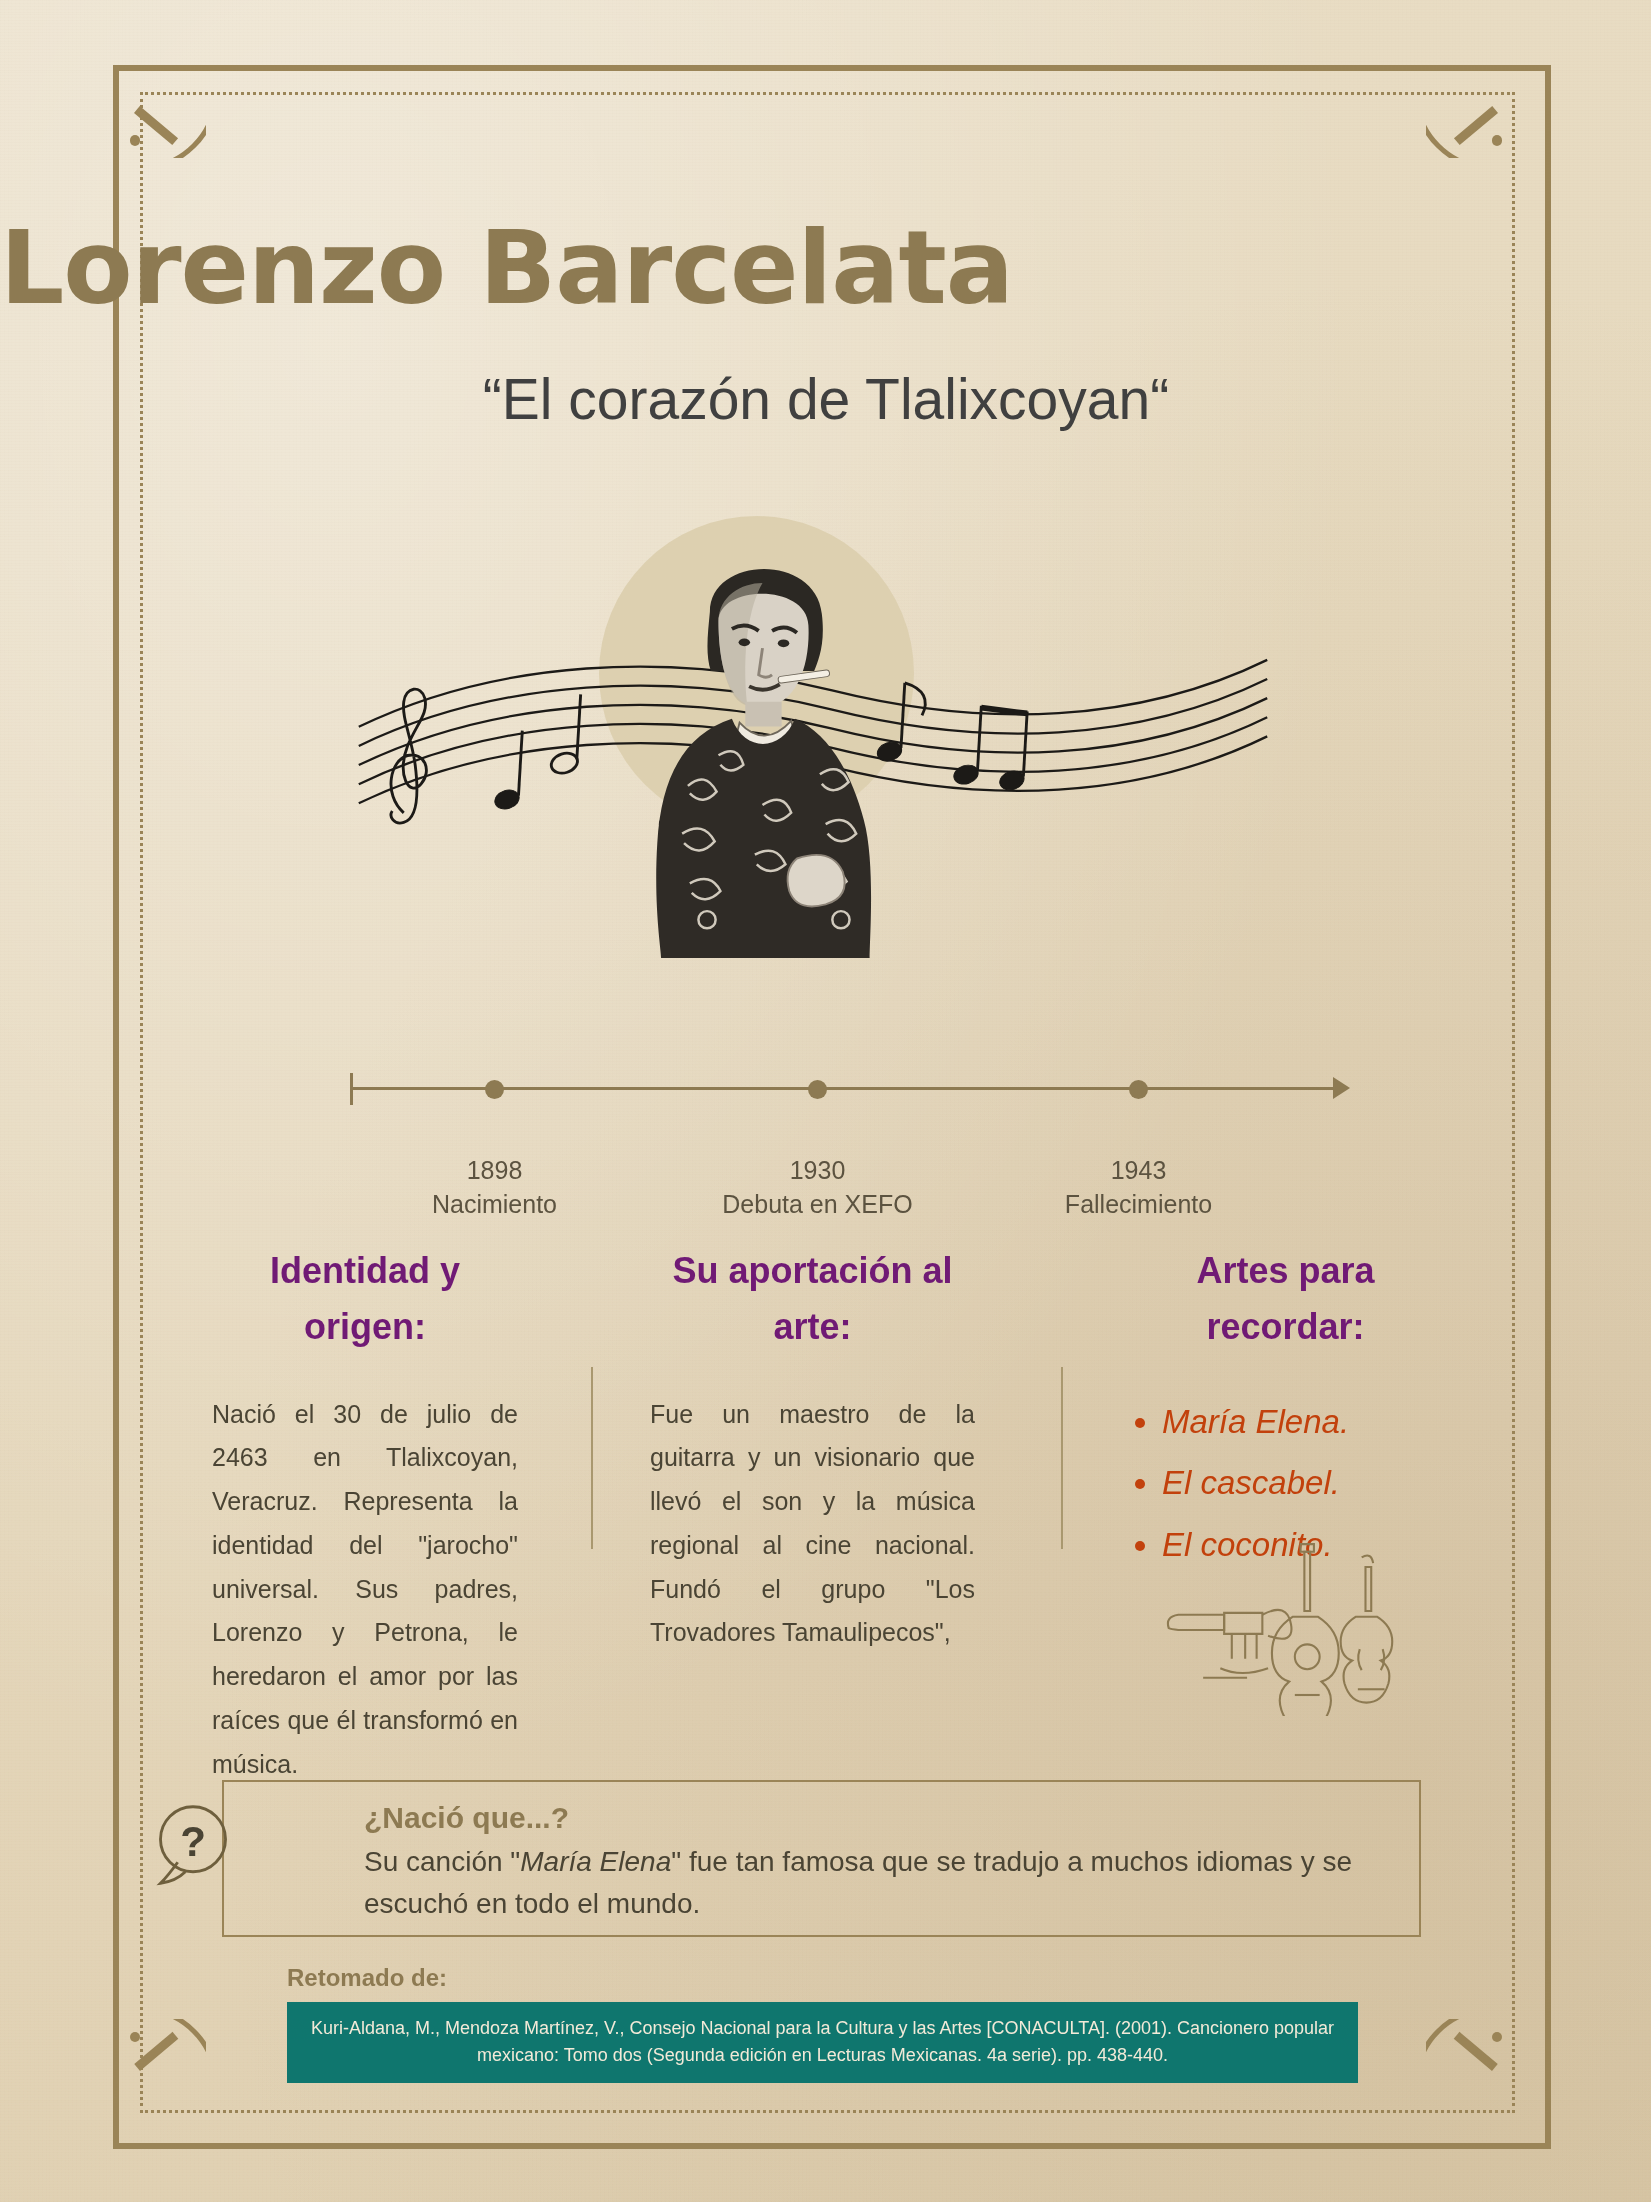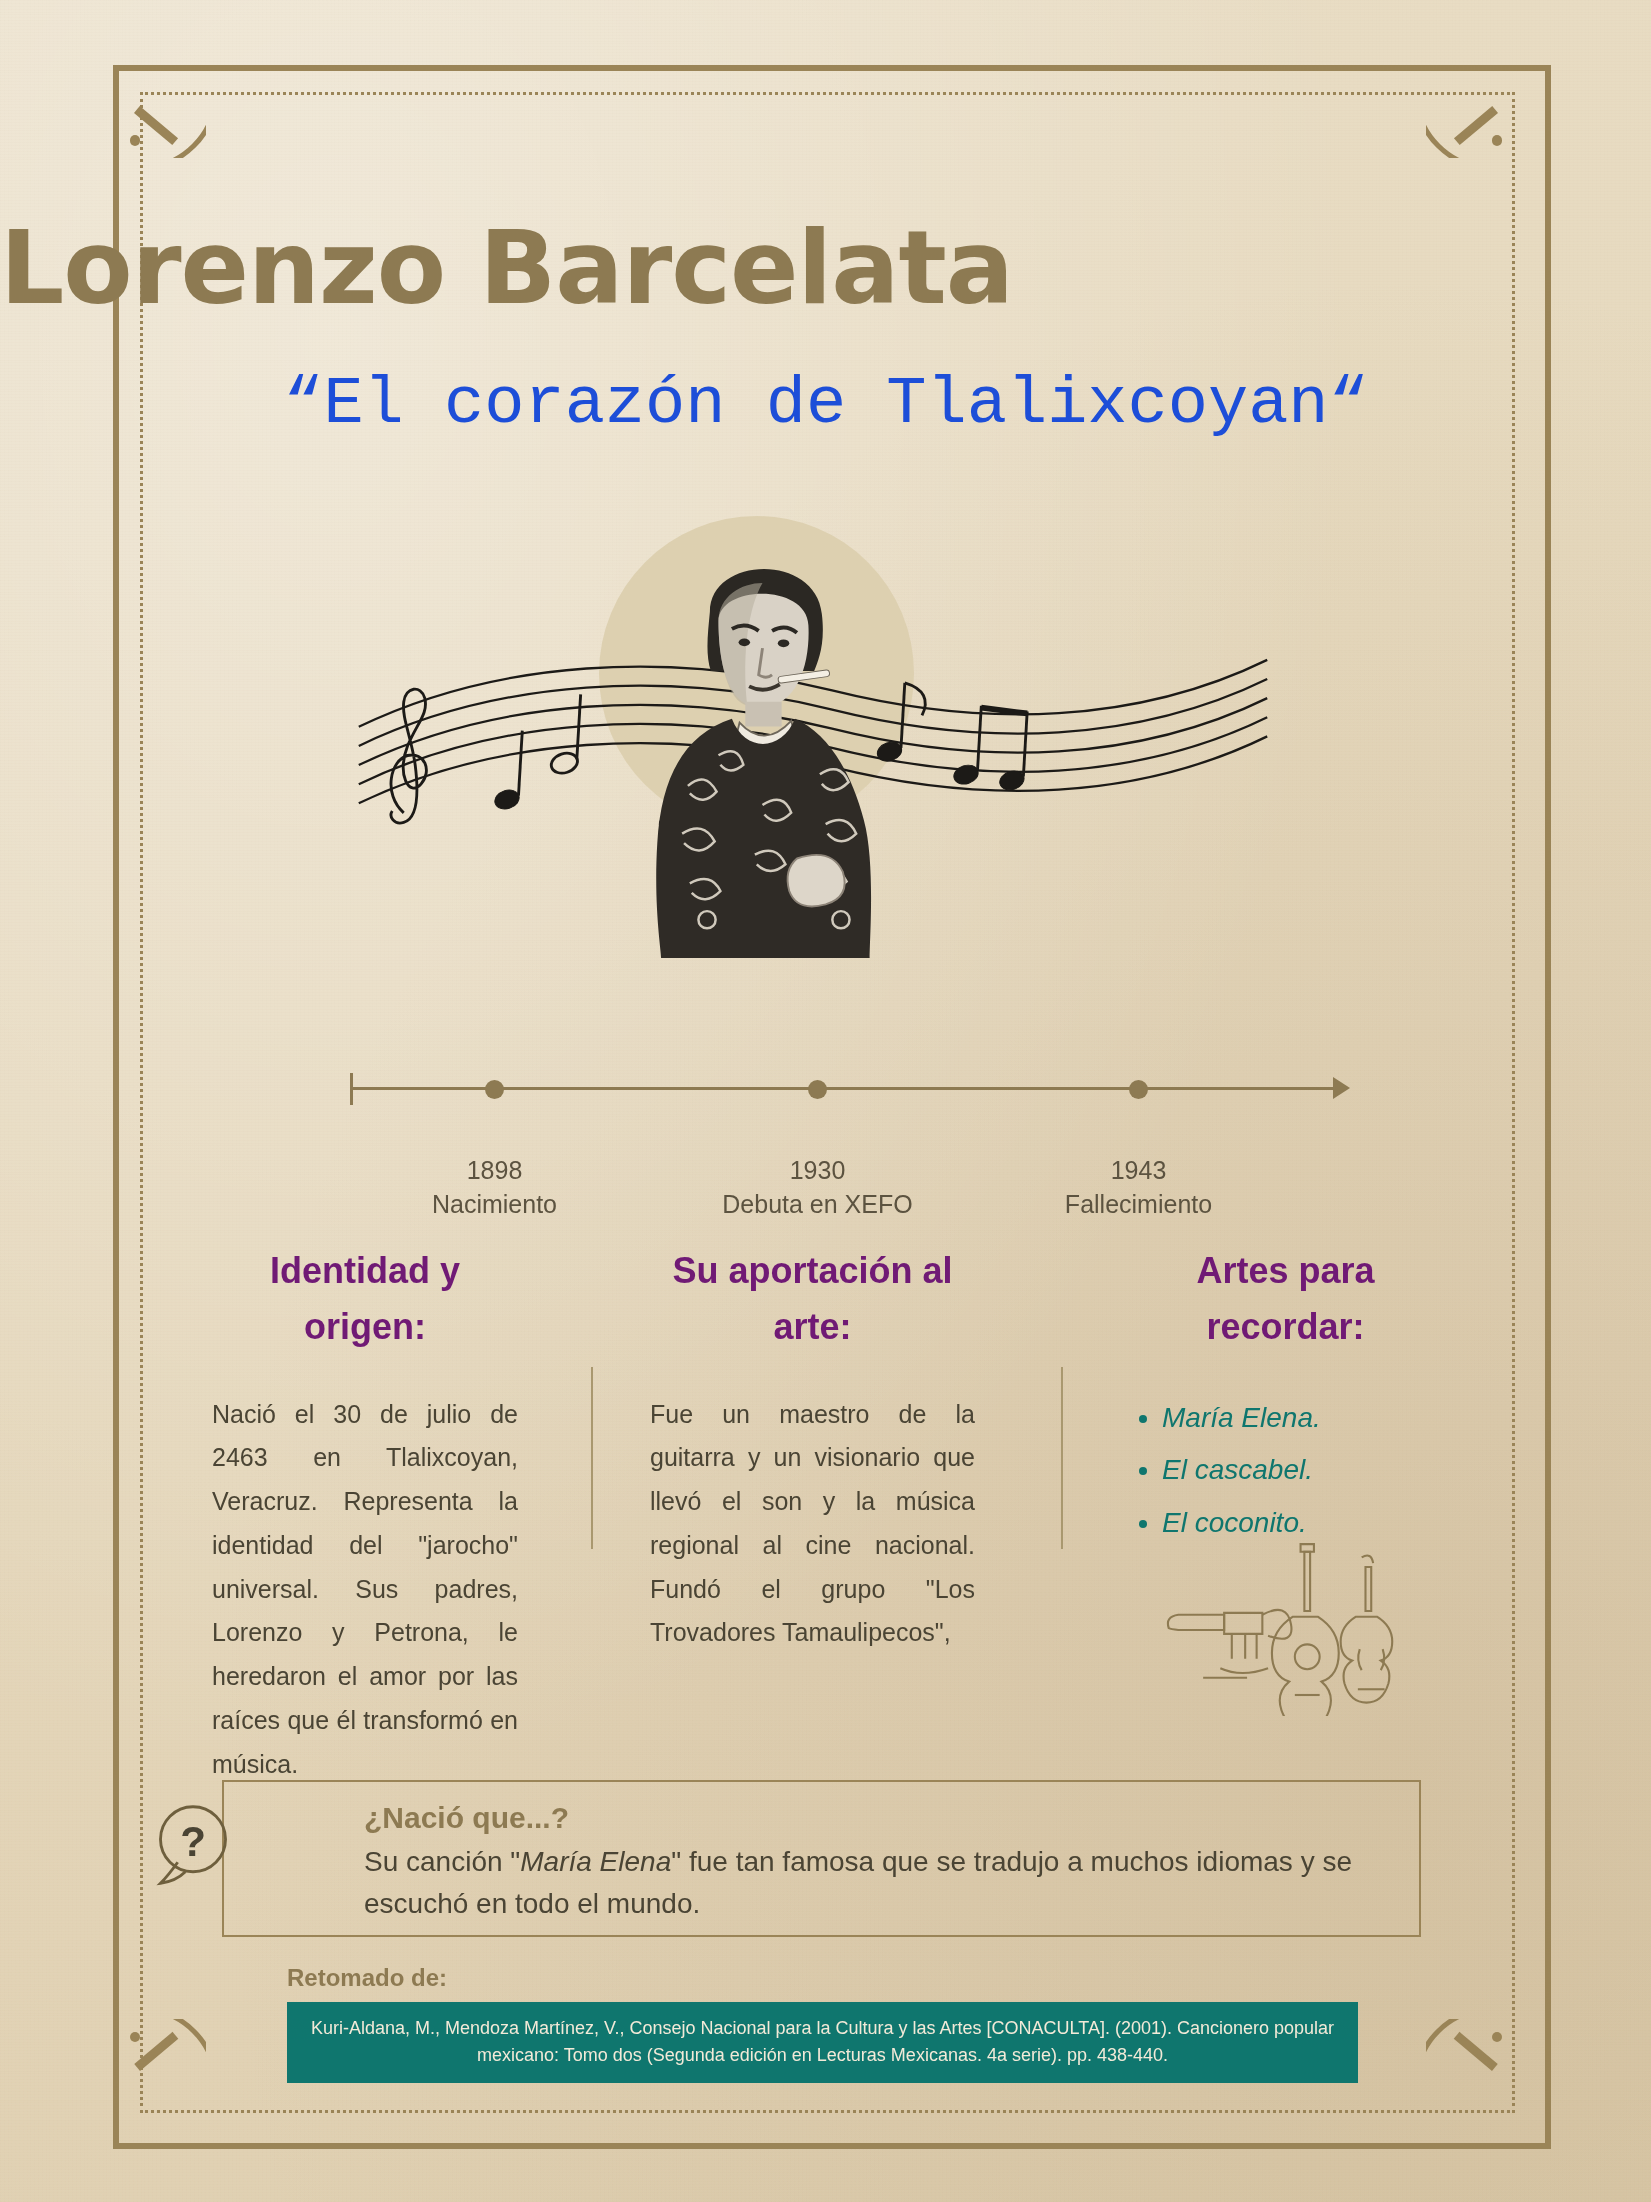--- a/index.html
+++ b/index.html
@@ -91,23 +91,23 @@
     font-weight: bold;
     font-size: 101px;
     letter-spacing: -1px;
     color: #8d7a52;
     line-height: 1;
   }
   .subtitle {
     position: absolute;
     top: 371px; left: 0; width: 100%;
     text-align: center;
-    font-family: Liberation Mono, monospace;
-    font-size: 67px;
-    color: #1d4ed8;
+    font-family: Liberation Sans, sans-serif;
+    font-size: 57px;
+    color: #404040;
     line-height: 1;
   }
 
   
   .hero { position: absolute; left: 0; top: 497px; width: 100%; height: 478px; }
   .circle {
     position: absolute;
     left: 599px; top: 19px;
     width: 315px; height: 315px;
     border-radius: 50%;
@@ -179,21 +179,21 @@
   .col-3 { left: 1128px; width: 315px; }
   .divider {
     position: absolute;
     top: 1367px;
     width: 1.9px;
     height: 182px;
     background: #a9986f;
   }
   .div-1 { left: 591px; }
   .div-2 { left: 1061px; }
-  .works { margin-top: 38px; font-size: 28px; color: #0f766e; line-height: 1.75; }
+  .works { margin-top: 38px; font-size: 33px; color: #c2410c; line-height: 1.75; }
   .works ul { margin: 0; padding-left: 34px; }
   .works li { font-style: italic; margin-bottom: 3.8px; }
 
   .instruments { position: absolute; left: 1161px; top: 1525px; }
 
   
   .dyk {
     position: absolute;
     left: 222px; top: 1780px;
     width: 1195px; height: 153px;

